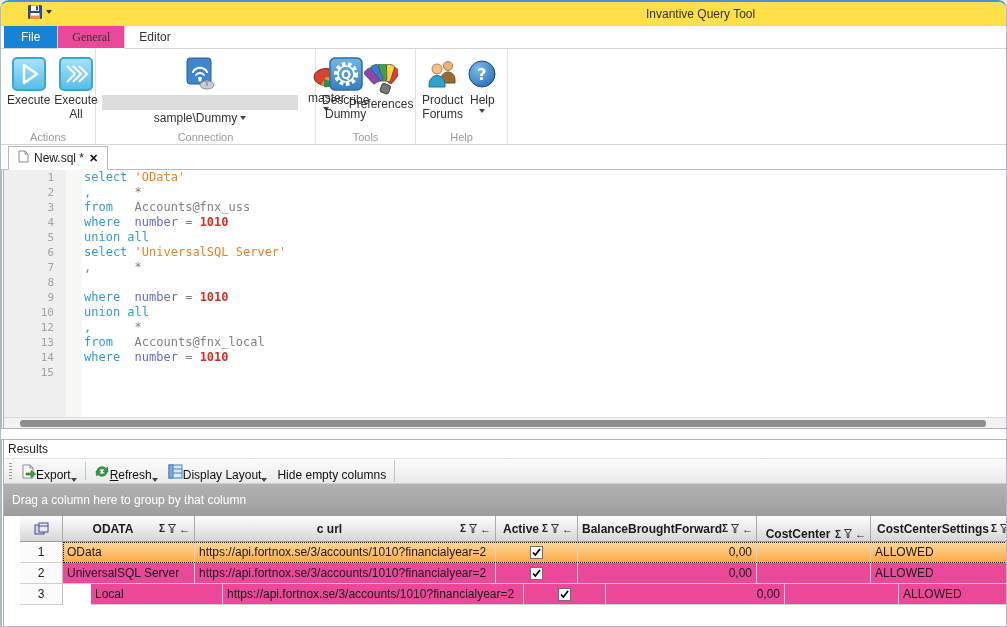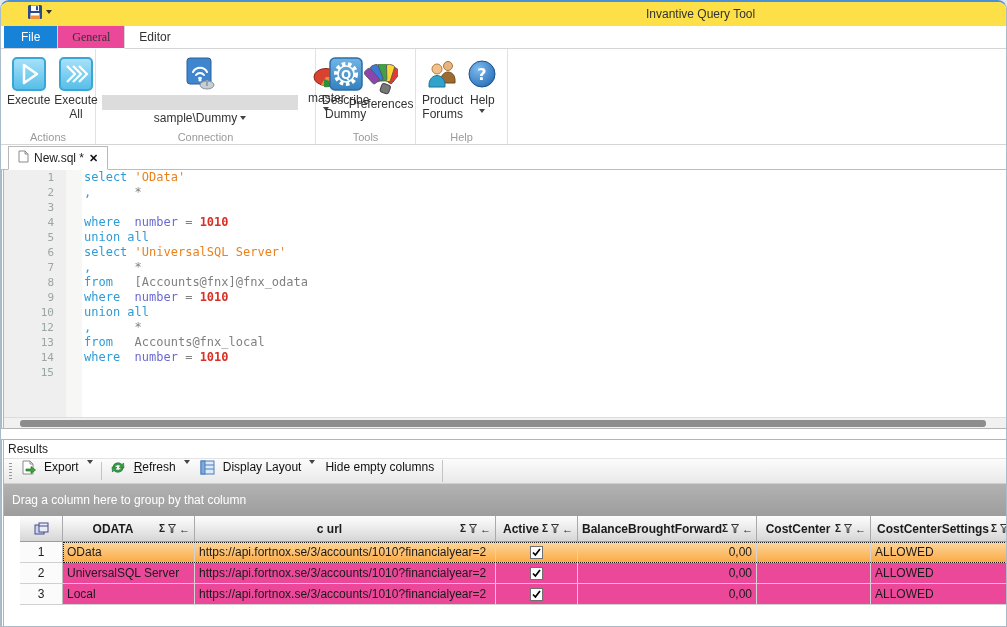--- a/index.html
+++ b/index.html
@@ -70,21 +70,21 @@
 
   
   .results { border-top:1px solid #b4b4b4; border-left:3px double #b4b4b4;
              background:#fff; height:242px; display:flex; flex-direction:column; }
   .results-label { height:18px; font-size:12px; color:#222; padding:2px 0 0 4px; }
   .rtoolbar { height:26px; background:linear-gradient(#fcfcfc,#e9e9e9);
               border-top:1px solid #e3e3e3; border-bottom:1px solid #cfcfcf;
               display:flex; align-items:center; padding-left:3px; }
   .grip { width:3px; height:16px; margin:0 4px 0 2px;
           background-image:repeating-linear-gradient(to bottom,#9a9a9a 0 1px,transparent 1px 3px); }
-  .tbtn { display:flex; align-items:flex-start; gap:8px; font-size:12px; color:#111;
+  .tbtn { display:flex; align-items:flex-end; gap:0; font-size:12px; color:#111;
           padding:0 5px; height:22px; cursor:pointer; background:transparent; border:none; }
   .tbtn .accel { text-decoration:underline; }
   .tsep { width:1px; height:18px; background:#c4c4c4; margin:0 3px; }
   .groupby { height:32px; background:linear-gradient(#b2b2b2,#9d9d9d); color:#fff;
              font-size:12px; display:flex; align-items:center; padding-left:8px; }
 
   
   .grid { flex:1; overflow:hidden; font-size:12px; }
   .grow { display:flex; height:21px;padding-left:16px; }
   .ghead { height:26px; }
@@ -307,40 +307,40 @@
         <div class="code-line">
           <div class="ln">1</div>
           <div class="code-text"><span class="tok-kw">select</span><span class="tok-pl"> </span><span class="tok-str">'OData'</span></div>
         </div>
         <div class="code-line">
           <div class="ln">2</div>
           <div class="code-text"><span class="tok-kw">,</span><span class="tok-pl">      </span><span class="tok-op">*</span></div>
         </div>
         <div class="code-line">
           <div class="ln">3</div>
+          <div class="code-text"><span class="tok-kw">from</span><span class="tok-pl">   </span><span class="tok-op">Accounts@fnx_uss</span></div>
         </div>
         <div class="code-line">
           <div class="ln">4</div>
           <div class="code-text"><span class="tok-kw">where</span><span class="tok-pl">  </span><span class="tok-var">number</span><span class="tok-pl"> </span><span class="tok-op">=</span><span class="tok-pl"> </span><span class="tok-num">1010</span></div>
         </div>
         <div class="code-line">
           <div class="ln">5</div>
           <div class="code-text"><span class="tok-kw">union all</span></div>
         </div>
         <div class="code-line">
           <div class="ln">6</div>
           <div class="code-text"><span class="tok-kw">select</span><span class="tok-pl"> </span><span class="tok-str">'UniversalSQL Server'</span></div>
         </div>
         <div class="code-line">
           <div class="ln">7</div>
           <div class="code-text"><span class="tok-kw">,</span><span class="tok-pl">      </span><span class="tok-op">*</span></div>
         </div>
         <div class="code-line">
           <div class="ln">8</div>
-          <div class="code-text"><span class="tok-kw">from</span><span class="tok-pl">   </span><span class="tok-op">[Accounts@fnx]@fnx_odata</span></div>
         </div>
         <div class="code-line">
           <div class="ln">9</div>
           <div class="code-text"><span class="tok-kw">where</span><span class="tok-pl">  </span><span class="tok-var">number</span><span class="tok-pl"> </span><span class="tok-op">=</span><span class="tok-pl"> </span><span class="tok-num">1010</span></div>
         </div>
         <div class="code-line">
           <div class="ln">10</div>
           <div class="code-text"><span class="tok-kw">union all</span></div>
         </div>
         <div class="code-line">
@@ -457,21 +457,21 @@
             <span>BalanceBroughtForward</span>
             <span class="hspacer"></span>
             <span class="hicons">
               <span class="sig">Σ</span>
               <span><svg width="8" height="9" viewBox="0 0 8 9">
                   <path d="M0.5 0.5 L7.5 0.5 L4.8 4 L4.8 8.5 L3.2 8.5 L3.2 4 Z" fill="none" stroke="#333" stroke-width="1"></path>
                 </svg></span>
               <span class="pin">←</span>
             </span>
           </div>
-          <div class="gcell" style="width: 114px; flex: 0 0 auto;">
+          <div class="gcell" style="width: 114px; flex: 0 0 auto; align-items: flex-end;">
             <span class="hspacer"></span>
             <span>CostCenter</span>
             <span class="hspacer"></span>
             <span class="hicons">
               <span class="sig">Σ</span>
               <span><svg width="8" height="9" viewBox="0 0 8 9">
                   <path d="M0.5 0.5 L7.5 0.5 L4.8 4 L4.8 8.5 L3.2 8.5 L3.2 4 Z" fill="none" stroke="#333" stroke-width="1"></path>
                 </svg></span>
               <span class="pin">←</span>
             </span>
@@ -519,21 +519,21 @@
               </span>
             </div>
             <div class="gcell alright" style="width: 179px; flex: 0 0 auto;">0,00</div>
             <div class="gcell" style="width: 114px; flex: 0 0 auto;"></div>
             <div class="gcell" style="width: 156px; flex: 0 0 auto;">ALLOWED</div>
           </div>
         </div>
         <div class="grow">
           <div class="gcell gind" style="width: 43px;">3</div>
           <div class="cellwrap">
-            <div class="gcell" style="width: 132px; flex: 0 0 auto;">Local</div>
+            <div class="gcell" style="width: 132px; flex: 0 0 auto; margin-left: 28px;">Local</div>
             <div class="gcell" style="width: 301px; flex: 0 0 auto;">https://api.fortnox.se/3/accounts/1010?financialyear=2</div>
             <div class="gcell alcenter" style="width: 82px; flex: 0 0 auto;">
               <span class="cb">
                 <svg width="9" height="9" viewBox="0 0 9 9">
                   <path d="M1 4.5 L3.4 7 L8 1" stroke="#000" stroke-width="1.7" fill="none"></path>
                 </svg>
               </span>
             </div>
             <div class="gcell alright" style="width: 179px; flex: 0 0 auto;">0,00</div>
             <div class="gcell" style="width: 114px; flex: 0 0 auto;"></div>

